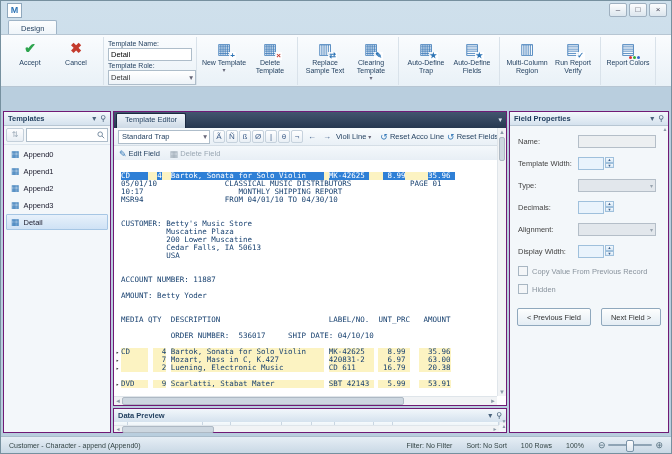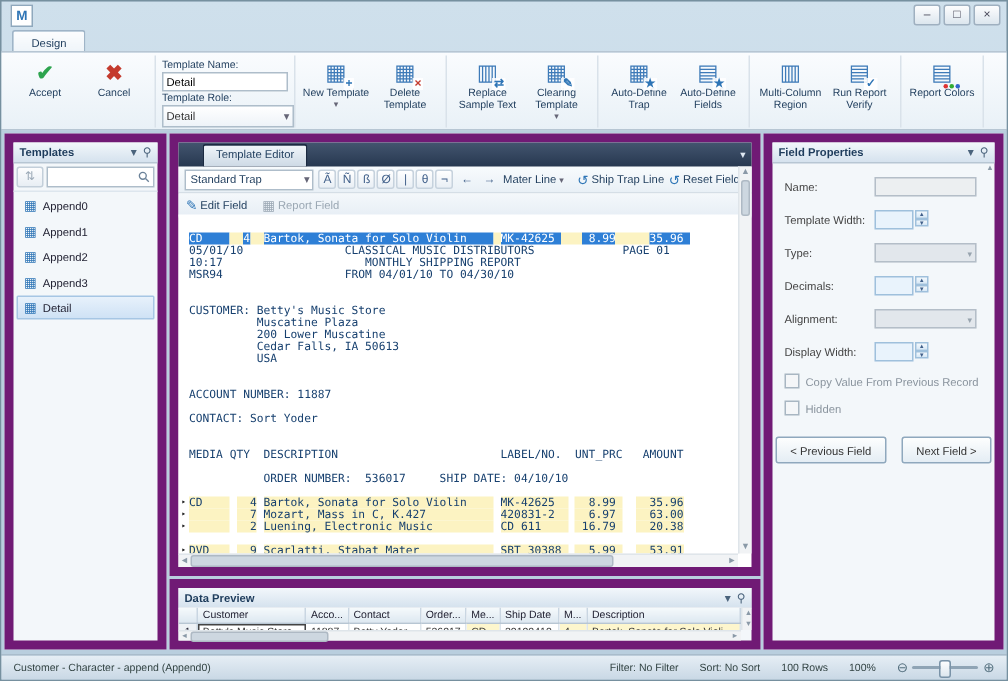--- a/index.html
+++ b/index.html
@@ -27,38 +27,38 @@
   .dots{position:absolute;right:-3px;bottom:-1px;display:flex;gap:1px;}
   .dots i{width:3px;height:3px;border-radius:50%;display:block;}
   .formcol{display:flex;flex-direction:column;gap:1px;padding-top:2px;width:84px;}
   .flabel{font-size:7px;color:#1e3c5c;}
   .tinput{width:78px;height:11px;border:1px solid #aebdca;background:#fff;font-size:7.5px;padding:0 2px;font-family:"Liberation Sans",sans-serif;box-sizing:content-box;}
   .tselect{width:82px;height:13px;border:1px solid #aebdca;background:linear-gradient(#fff,#eef3f8);font-size:7.5px;display:flex;align-items:center;padding:0 2px;position:relative;}
   .tselect .arr{position:absolute;right:2px;color:#667;}
 
   
   .workspace{position:absolute;top:86px;left:0;right:0;bottom:17px;background:#b9cede;}
-  .panel{position:absolute;background:#f3f7fa;border:6px solid #701a75;box-sizing:border-box;}
+  .panel{position:absolute;background:#f3f7fa;border:1px solid #701a75;box-sizing:border-box;margin-top:22px;}
   .phead{height:13px;background:linear-gradient(#f2f7fb,#d5e2ee);border-bottom:1px solid #b7c6d3;display:flex;align-items:center;padding:0 4px;color:#1e3c5c;font-size:7.5px;font-weight:bold;}
   .phead .sp{flex:1;}
   .phicon{font-weight:normal;color:#4a637c;font-size:8px;margin-left:4px;cursor:default;}
 
   
   #templates-panel{left:2px;top:2px;width:108px;bottom:3px;}
   .search-row{display:flex;gap:2px;padding:2px;border-bottom:1px solid #dde6ee;}
   .sort-btn{width:16px;height:12px;border:1px solid #c3cfda;background:linear-gradient(#fdfdfe,#e8eef4);color:#9aa8b6;font-size:8px;line-height:11px;text-align:center;border-radius:2px;}
   .search-box{flex:1;height:12px;border:1px solid #aebdca;background:#fff;display:flex;align-items:center;padding:0 2px;}
   .search-box input{border:none;outline:none;flex:1;width:50px;font-size:7px;padding:0;background:transparent;}
   .titem{display:flex;align-items:center;gap:4px;height:14px;padding:0 4px;margin:1px 2px;font-size:7.5px;color:#223;border:1px solid transparent;}
   .titem.selected{background:linear-gradient(#e7f1fb,#cfe2f5);border:1px solid #a6c6e4;border-radius:1px;}
   .ticon{color:#2e75b6;font-size:9px;line-height:9px;}
 
   
   #editor-panel{left:112px;top:2px;width:394px;height:295px;background:#fff;}
-  .ed-tabbar{height:16px;background:linear-gradient(#43556f,#273850);display:flex;align-items:flex-end;padding-left:16px;position:relative;}
+  .ed-tabbar{height:16px;background:linear-gradient(#43556f,#273850);display:flex;align-items:flex-end;padding-left:2px;position:relative;}
   .ed-tab{height:13px;background:linear-gradient(#f0f5fa,#cdd9e5);border:1px solid #1b2940;border-bottom:none;color:#1e3c5c;font-size:7.5px;padding:1px 8px 0 8px;border-radius:2px 2px 0 0;}
   .ed-tab-arr{position:absolute;right:4px;top:4px;color:#dfe8f2;font-size:7px;}
   .ed-toolbar{height:17px;display:flex;align-items:center;gap:3px;padding:0 4px;background:linear-gradient(#f8fbfd,#e9f0f6);border-bottom:1px solid #d5dee6;font-size:7.5px;color:#1e3c5c;}
   .combo{width:84px;height:12px;border:1px solid #aebdca;background:#fff;display:flex;align-items:center;padding:0 3px;position:relative;font-size:7.5px;}
   .combo .arr{position:absolute;right:2px;color:#667;}
   .tbtn{min-width:12px;height:13px;border:1px solid #c6d2dd;background:linear-gradient(#fff,#e9eff5);display:flex;align-items:center;justify-content:center;font-size:8px;color:#41608a;border-radius:2px;padding:0 1px;}
   .linkbtn{display:flex;align-items:center;gap:2px;color:#1e3c5c;white-space:nowrap;}
   .linkbtn .ic{color:#2e75b6;font-size:9px;}
   .ed-toolbar2{height:15px;display:flex;align-items:center;gap:10px;padding:0 5px;background:linear-gradient(#f4f8fb,#e7eef5);border-bottom:1px solid #cfd9e2;font-size:7.5px;color:#1e3c5c;}
   .disabled{color:#9aa7b3!important;}
@@ -279,40 +279,40 @@
             <button class="tbtn">Ñ</button>
             <button class="tbtn">ß</button>
             <button class="tbtn">Ø</button>
             <button class="tbtn">|</button>
             <button class="tbtn">θ</button>
             <button class="tbtn">¬</button>
           </span>
         <button class="tbtn" style="border:none;background:none;">←</button>
         <button class="tbtn" style="border:none;background:none;">→</button>
         <div class="linkbtn">
-          <span>Mater Line</span>
+          <span>Violi Line</span>
           <span style="font-size:6px;color:#667;">▾</span>
         </div>
         <div class="linkbtn" style="margin-left:6px;">
           <span class="ic">↺</span>
-          <span>Ship Trap Line</span>
+          <span>Reset Acco Line</span>
         </div>
         <div class="linkbtn">
           <span class="ic">↺</span>
           <span>Reset Fields</span>
         </div>
       </div>
       <div class="ed-toolbar2">
         <div class="linkbtn">
           <span class="ic">✎</span>
           <span>Edit Field</span>
         </div>
         <div class="linkbtn disabled">
           <span class="ic">▦</span>
-          <span>Report Field</span>
+          <span>Delete Field</span>
         </div>
       </div>
       <div class="report" id="report-lines">
           <div class="rline trap">
             <span class="gutter"></span>
           </div>
           <div class="rline">
             <span class="gutter"></span>
             <span class="seg c-b">CD    </span>
             <span class="seg c-g">  </span>
@@ -377,21 +377,21 @@
           <div class="rline">
             <span class="gutter"></span>
             <span class="seg">ACCOUNT NUMBER: 11887</span>
           </div>
           <div class="rline">
             <span class="gutter"></span>
             <span class="seg"></span>
           </div>
           <div class="rline">
             <span class="gutter"></span>
-            <span class="seg">CONTACT: Sort Yoder</span>
+            <span class="seg">AMOUNT: Betty Yoder</span>
           </div>
           <div class="rline">
             <span class="gutter"></span>
             <span class="seg"></span>
           </div>
           <div class="rline">
             <span class="gutter"></span>
             <span class="seg"></span>
           </div>
           <div class="rline">
@@ -457,21 +457,21 @@
             <span class="seg"></span>
           </div>
           <div class="rline">
             <span class="gutter">▸</span>
             <span class="seg c-y">DVD   </span>
             <span class="seg"> </span>
             <span class="seg c-y">  9</span>
             <span class="seg"> </span>
             <span class="seg c-y">Scarlatti, Stabat Mater           </span>
             <span class="seg"> </span>
-            <span class="seg c-y">SBT 30388 </span>
+            <span class="seg c-y">SBT 42143 </span>
             <span class="seg"> </span>
             <span class="seg c-y">  5.99 </span>
             <span class="seg">  </span>
             <span class="seg c-y">  53.91</span>
           </div>
         </div>
       <div class="vscroll">
         <span class="sarrow" style="top:0;">▲</span>
         <div class="vthumb" style="top:9px;height:22px;"></div>
         <span class="sarrow" style="bottom:0;">▼</span>

